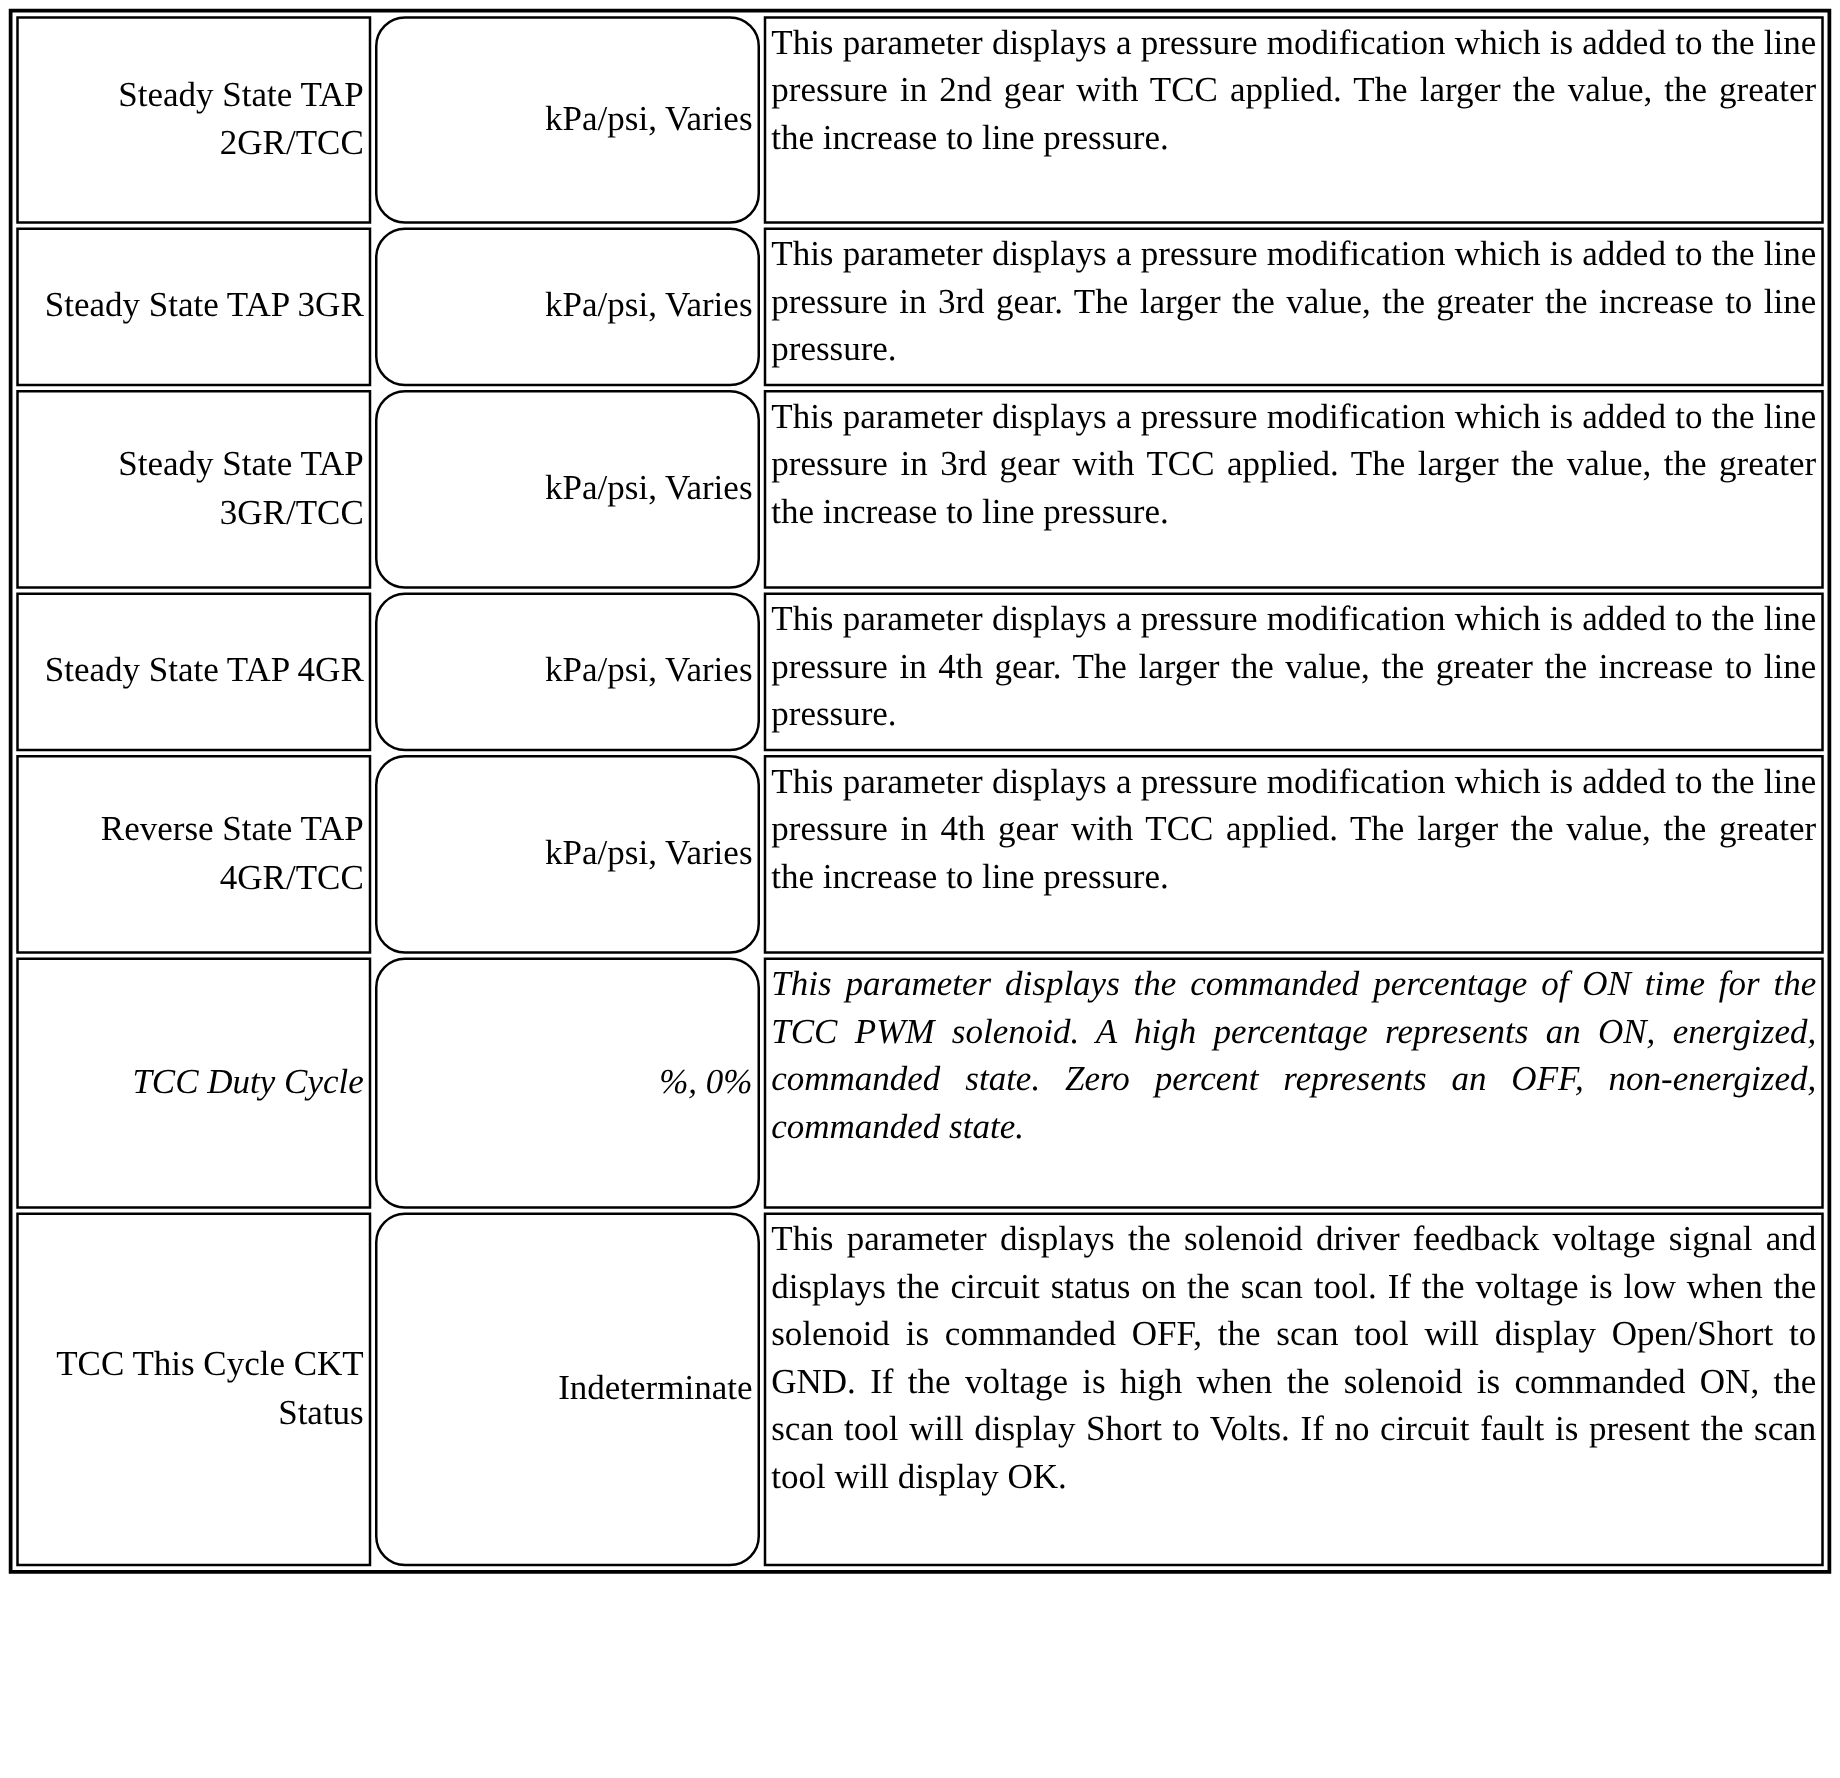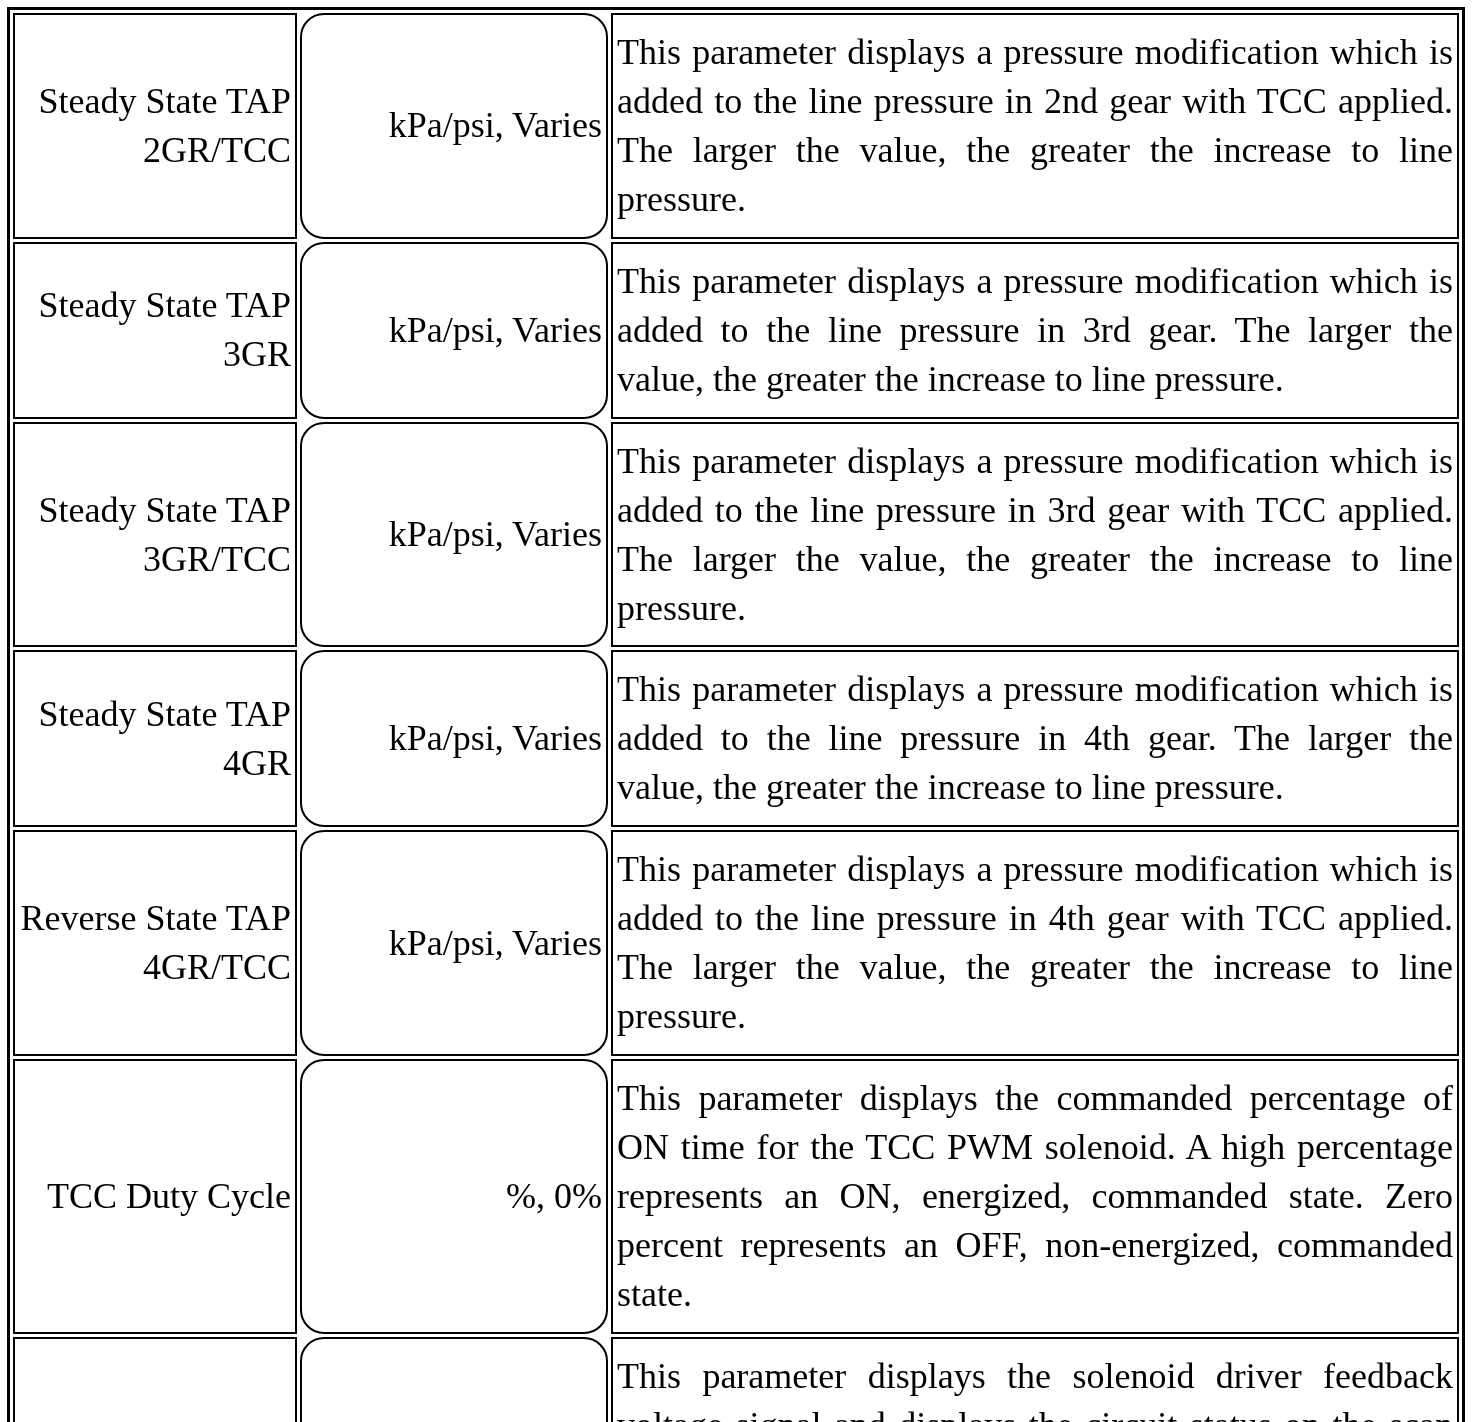--- a/index.html
+++ b/index.html
@@ -20,23 +20,23 @@
   table.params {
     border-collapse: separate;
     border-spacing: 3px;
     border: 3px solid #000000;
     background: #ffffff;
     width: 100%;
     table-layout: fixed;
   }
   table.params td {
     border: 2px solid #000000;
-    font-size: 36px;
+    font-size: 28px;
     line-height: 1.36;
-    padding: 13px 4px;
+    padding: 1px 4px;
     overflow: hidden;
   }
   td.cell-param {
     width: 272px;
     vertical-align: middle;
     text-align: right;
     padding-left: 6px;
   }
   td.cell-value {
     width: 296px;
@@ -49,21 +49,21 @@
     text-align: justify;
     padding-left: 6px;
     padding-right: 6px;
   }
   tr.row-1 td { height: 160px; }
   tr.row-2 td { height: 121px; }
   tr.row-3 td { height: 153px; }
   tr.row-4 td { height: 121px; }
   tr.row-5 td { height: 153px; }
   tr.row-6 td { height: 121px; }
-  tr.row-7 td { height: 195px; }
+  tr.row-7 td { height: 195px; font-style: italic; }
   tr.row-8 td { height: 277px; }
 </style>
 </head>
 <body>
 
 <div class="page">
   <table class="params">
     <tbody>
       <tr class="row-1">
         <td class="cell-param">Steady State TAP 2GR/TCC</td>

